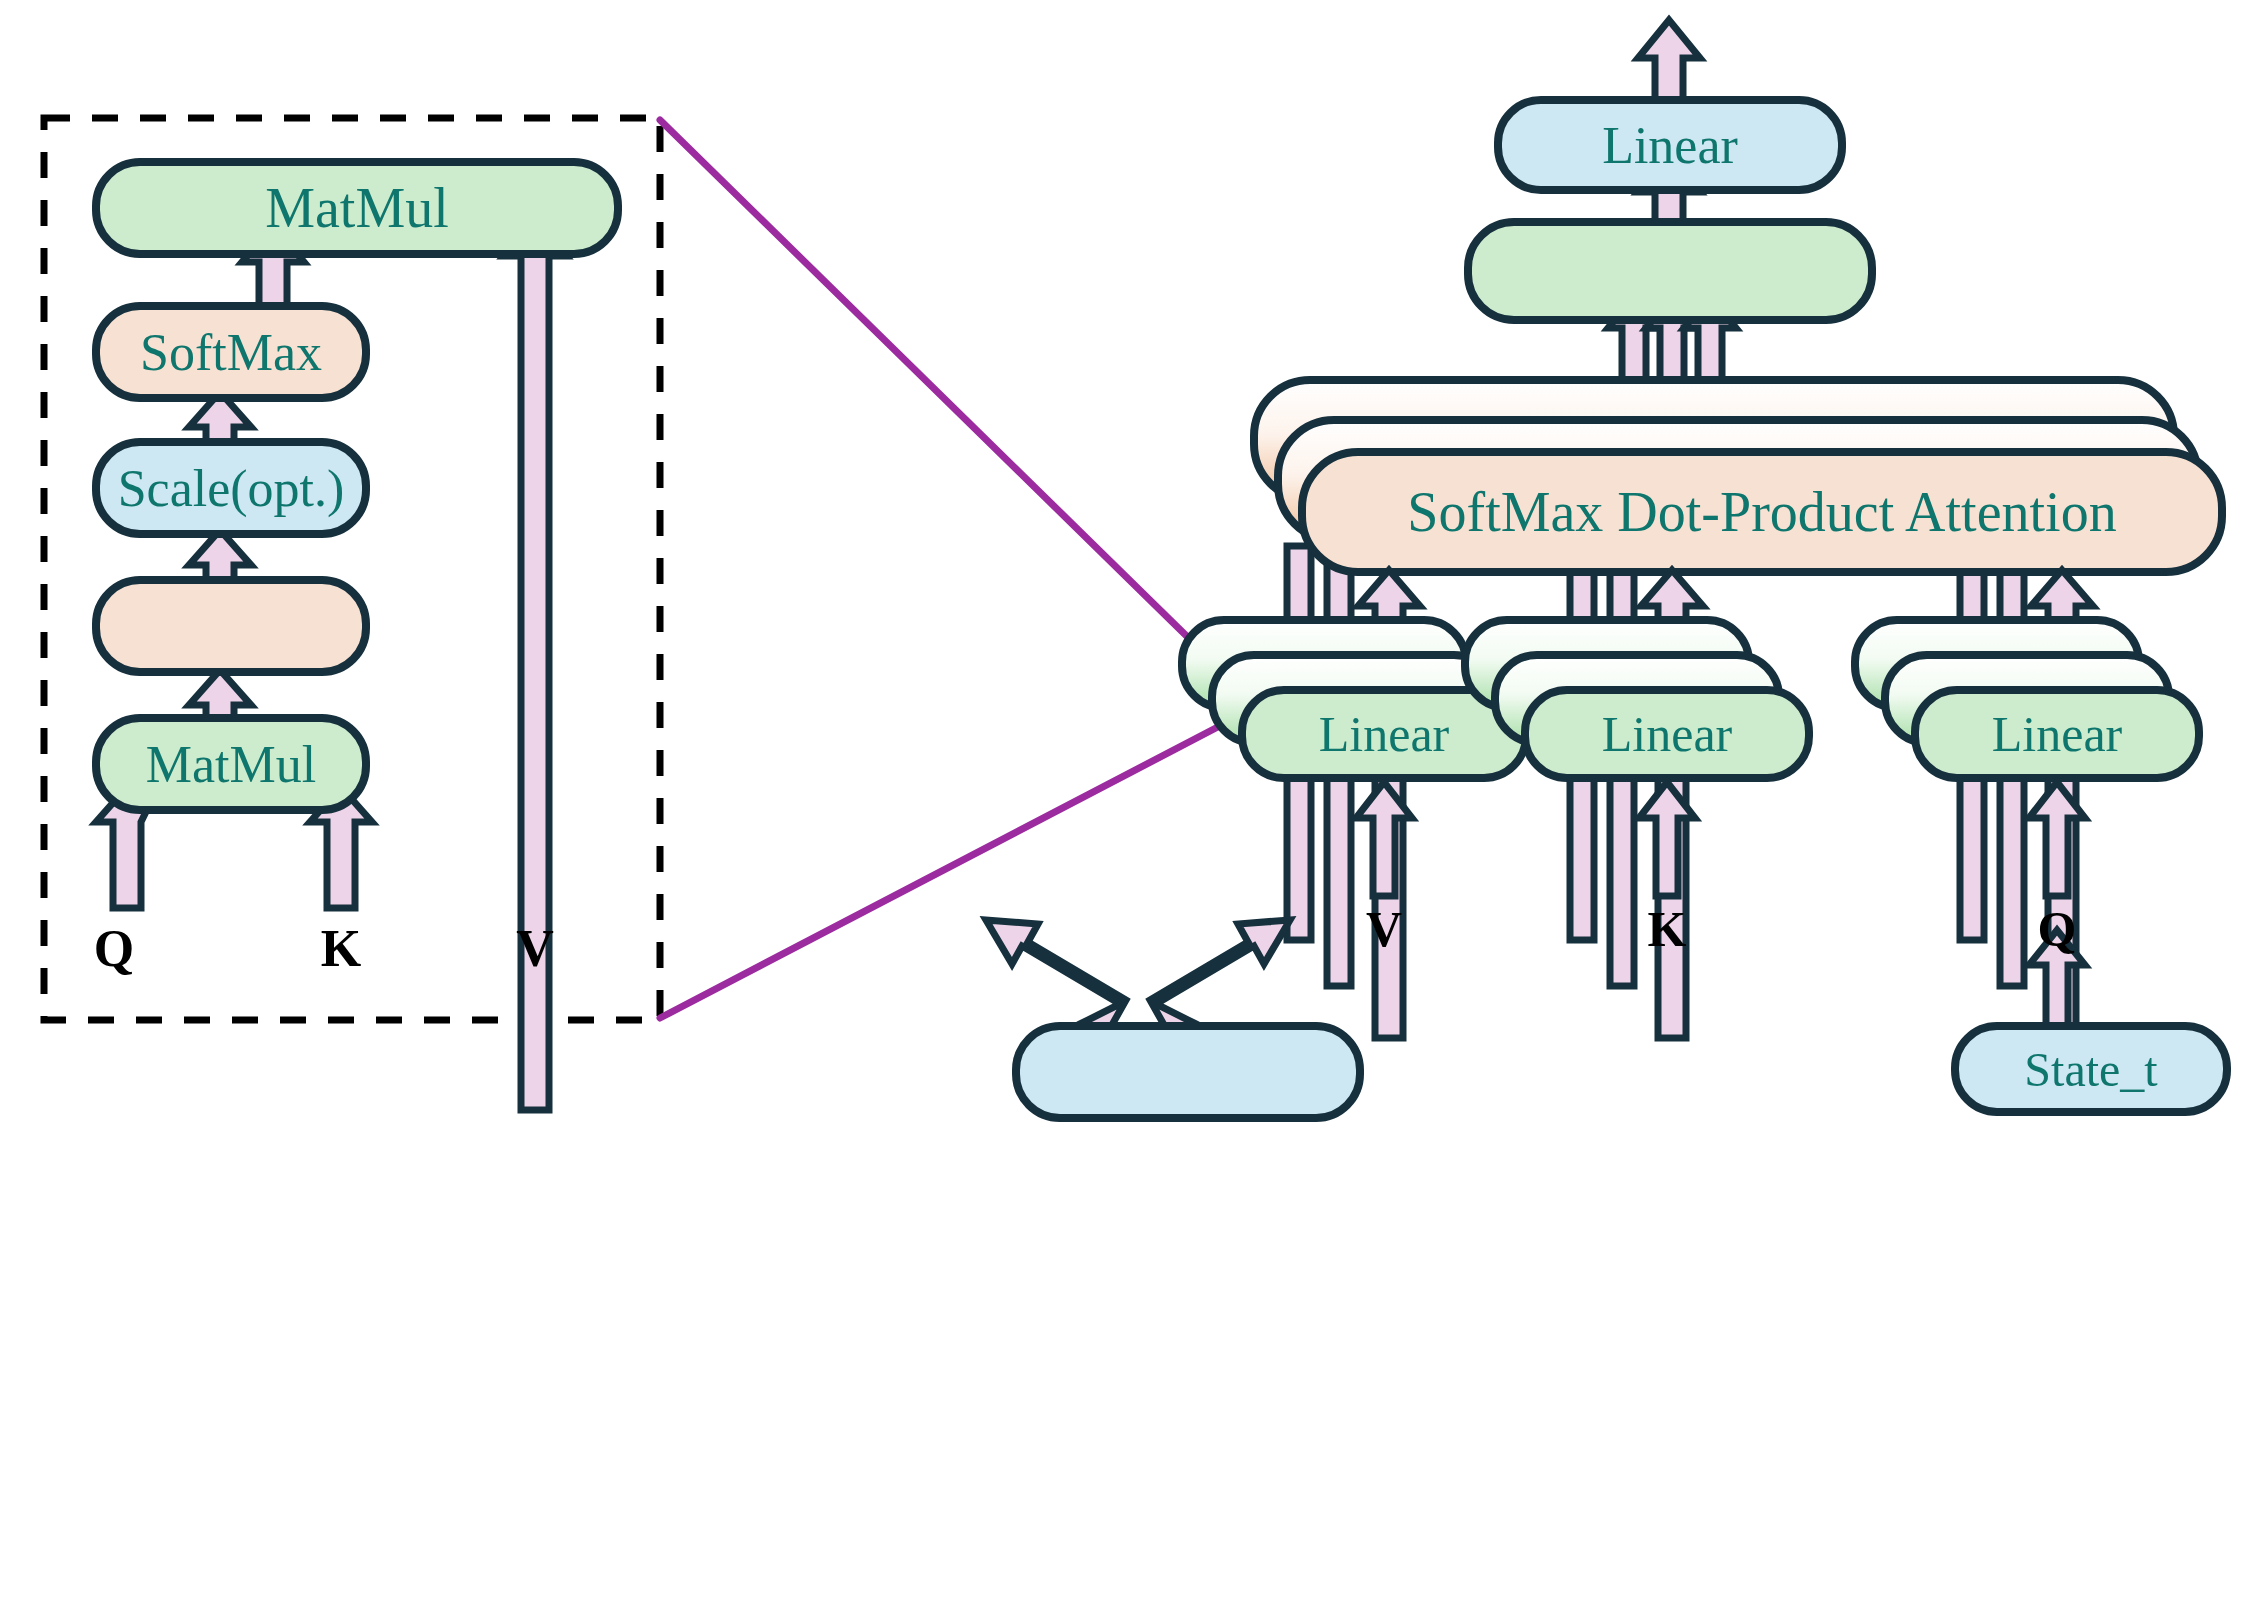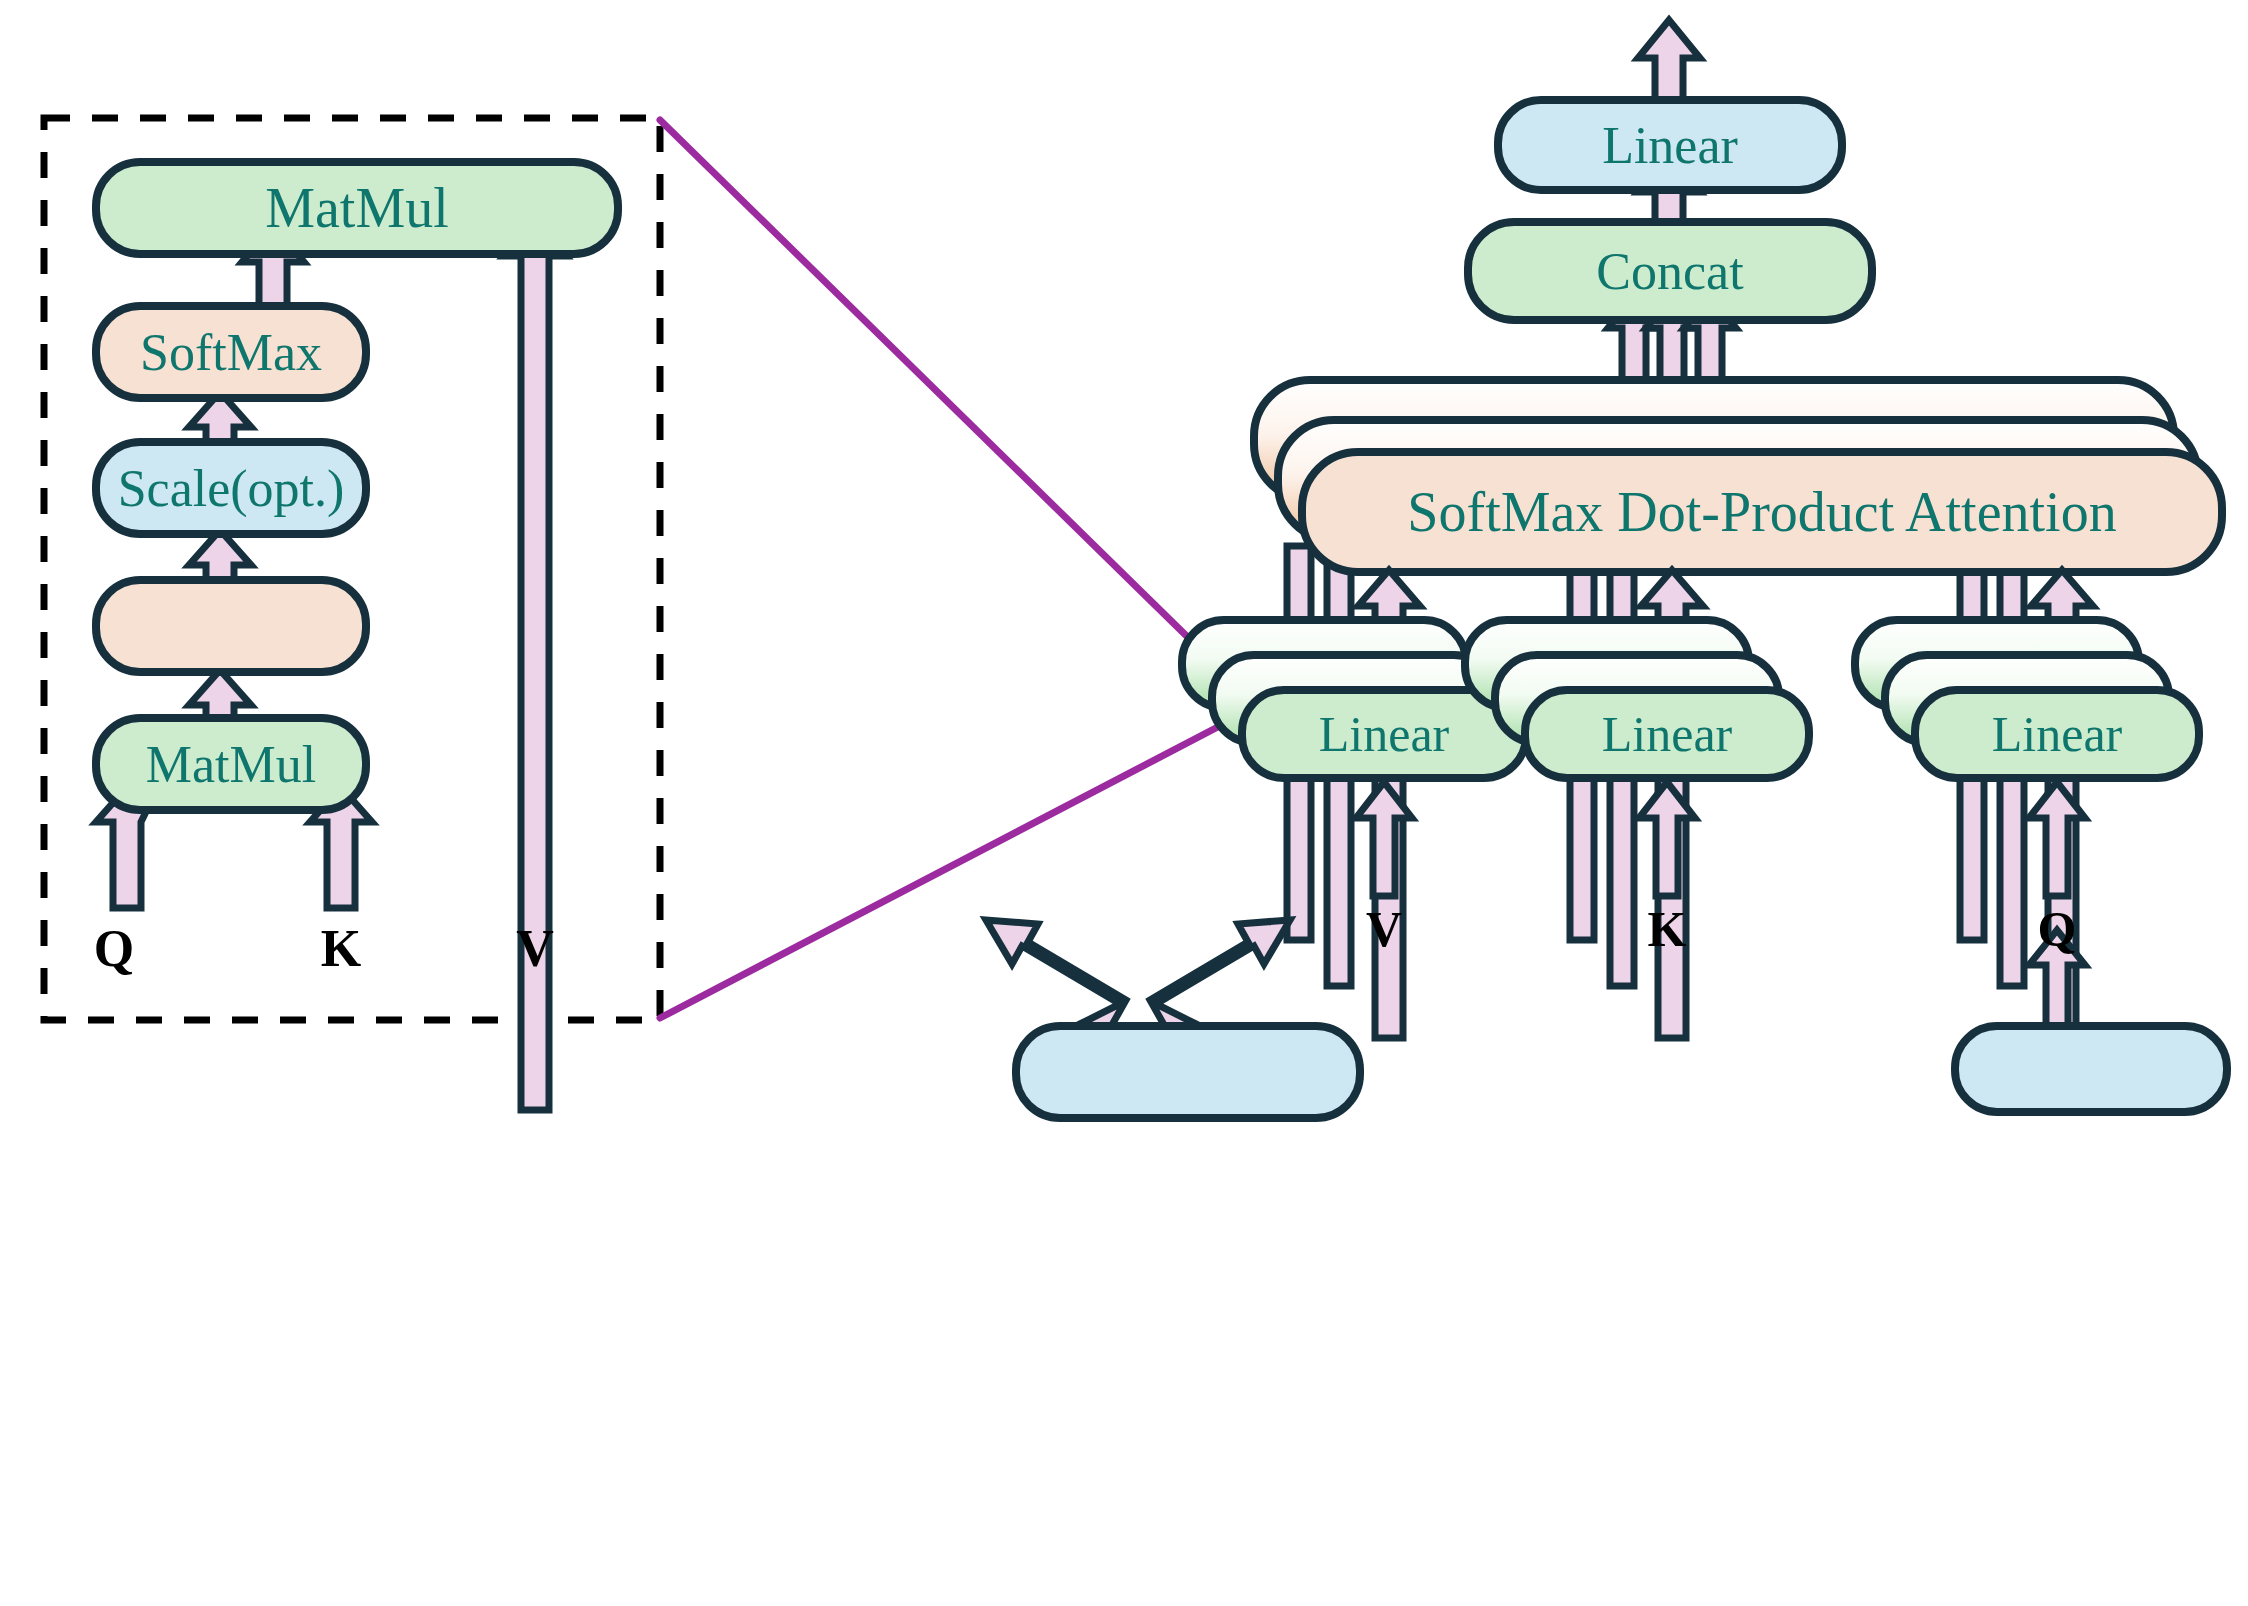--- a/index.html
+++ b/index.html
@@ -194,25 +194,25 @@
   <div class="node-label" style="left:96px; top:162px; width:522px; height:92px; font-size:56px;">MatMul</div>
   <div class="node-label" style="left:96px; top:306px; width:270px; height:92px; font-size:52px;">SoftMax</div>
   <div class="node-label" style="left:96px; top:442px; width:270px; height:92px; font-size:52px;">Scale(opt.)</div>
   <div class="node-label" style="left:96px; top:718px; width:270px; height:92px; font-size:52px;">MatMul</div>
 
   <div class="io-label" style="left:87px; top:918px; width:54px; height:60px; font-size:52px;">Q</div>
   <div class="io-label" style="left:314px; top:918px; width:54px; height:60px; font-size:52px;">K</div>
   <div class="io-label" style="left:508px; top:918px; width:54px; height:60px; font-size:52px;">V</div>
 
   <div class="node-label" style="left:1498px; top:100px; width:344px; height:90px; font-size:52px;">Linear</div>
-  <div class="node-label" style="left:1468px; top:222px; width:404px; height:98px; font-size:52px;">Concat</div>
   <div class="node-label" style="left:1302px; top:452px; width:920px; height:120px; font-size:56px;">SoftMax Dot-Product Attention</div>
 
   <div class="node-label" style="left:1242px; top:690px; width:284px; height:88px; font-size:50px;">Linear</div>
   <div class="node-label" style="left:1525px; top:690px; width:284px; height:88px; font-size:50px;">Linear</div>
   <div class="node-label" style="left:1915px; top:690px; width:284px; height:88px; font-size:50px;">Linear</div>
 
+  <div class="node-label" style="left:1955px; top:1026px; width:272px; height:86px; font-size:48px;">State_t</div>
 
   <div class="io-label" style="left:1357px; top:900px; width:54px; height:58px; font-size:50px;">V</div>
   <div class="io-label" style="left:1640px; top:900px; width:54px; height:58px; font-size:50px;">K</div>
   <div class="io-label" style="left:2030px; top:900px; width:54px; height:58px; font-size:50px;">Q</div>
 
 </div>
 
 </body></html>

